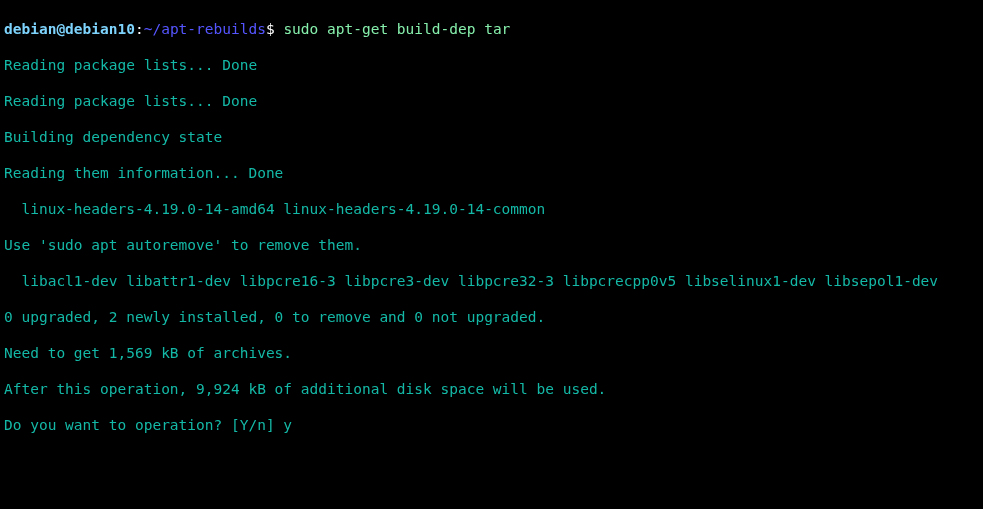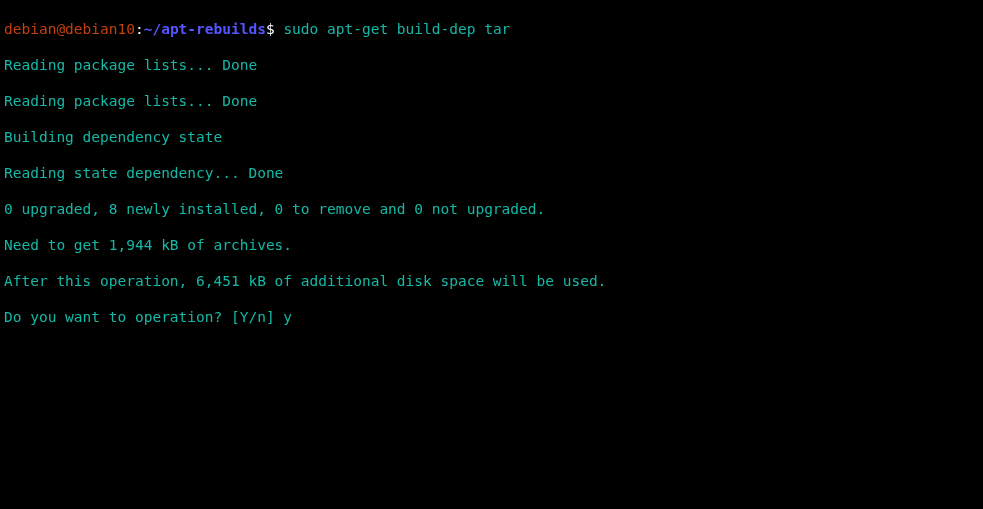--- a/index.html
+++ b/index.html
@@ -11,39 +11,42 @@
     font-family: "DejaVu Sans Mono", "Liberation Mono", Consolas, monospace;
     font-size: 14.5px;
     line-height: 18px;
     color: #fff;
     overflow: hidden;
   }
   .terminal {
     padding: 2px 4px 4px 4px;
     white-space: pre;
   }
-  .prompt-user   { color: #c2410c; font-weight: normal; }
+  .prompt-user   { color: #7dd3fc; font-weight: bold; }
   .prompt-colon  { color: #ffffff; }
-  .prompt-path   { color: #5555ff; font-weight: bold; }
+  .prompt-path   { color: #5555ff; font-weight: normal; }
   .prompt-dollar { color: #ffffff; }
-  .cmd           { color: #14b8a6; }
+  .cmd           { color: #86efac; }
   .out           { color: #14b8a6; }
 </style>
 </head>
 <body>
 
 <div class="terminal">
 <div><span class="prompt-user">debian@debian10</span><span class="prompt-colon">:</span><span class="prompt-path">~/apt-rebuilds</span><span class="prompt-dollar">$ </span><span class="cmd">sudo apt-get build-dep tar</span></div>
 <div class="out">Reading package lists... Done</div>
 <div class="out">Reading package lists... Done</div>
 <div class="out">Building dependency state</div>
-<div class="out">Reading state dependency... Done</div>
-<div class="out">0 upgraded, 8 newly installed, 0 to remove and 0 not upgraded.</div>
-<div class="out">Need to get 1,944 kB of archives.</div>
-<div class="out">After this operation, 6,451 kB of additional disk space will be used.</div>
+<div class="out">Reading them information... Done</div>
+<div class="out">  linux-headers-4.19.0-14-amd64 linux-headers-4.19.0-14-common</div>
+<div class="out">Use 'sudo apt autoremove' to remove them.</div>
+<div class="out">  libacl1-dev libattr1-dev libpcre16-3 libpcre3-dev libpcre32-3 libpcrecpp0v5 libselinux1-dev libsepol1-dev</div>
+<div class="out">0 upgraded, 2 newly installed, 0 to remove and 0 not upgraded.</div>
+<div class="out">Need to get 1,569 kB of archives.</div>
+<div class="out">After this operation, 9,924 kB of additional disk space will be used.</div>
 <div class="out">Do you want to operation? [Y/n] y</div>
 
 
 
 
 
 
 
 </div>
 

